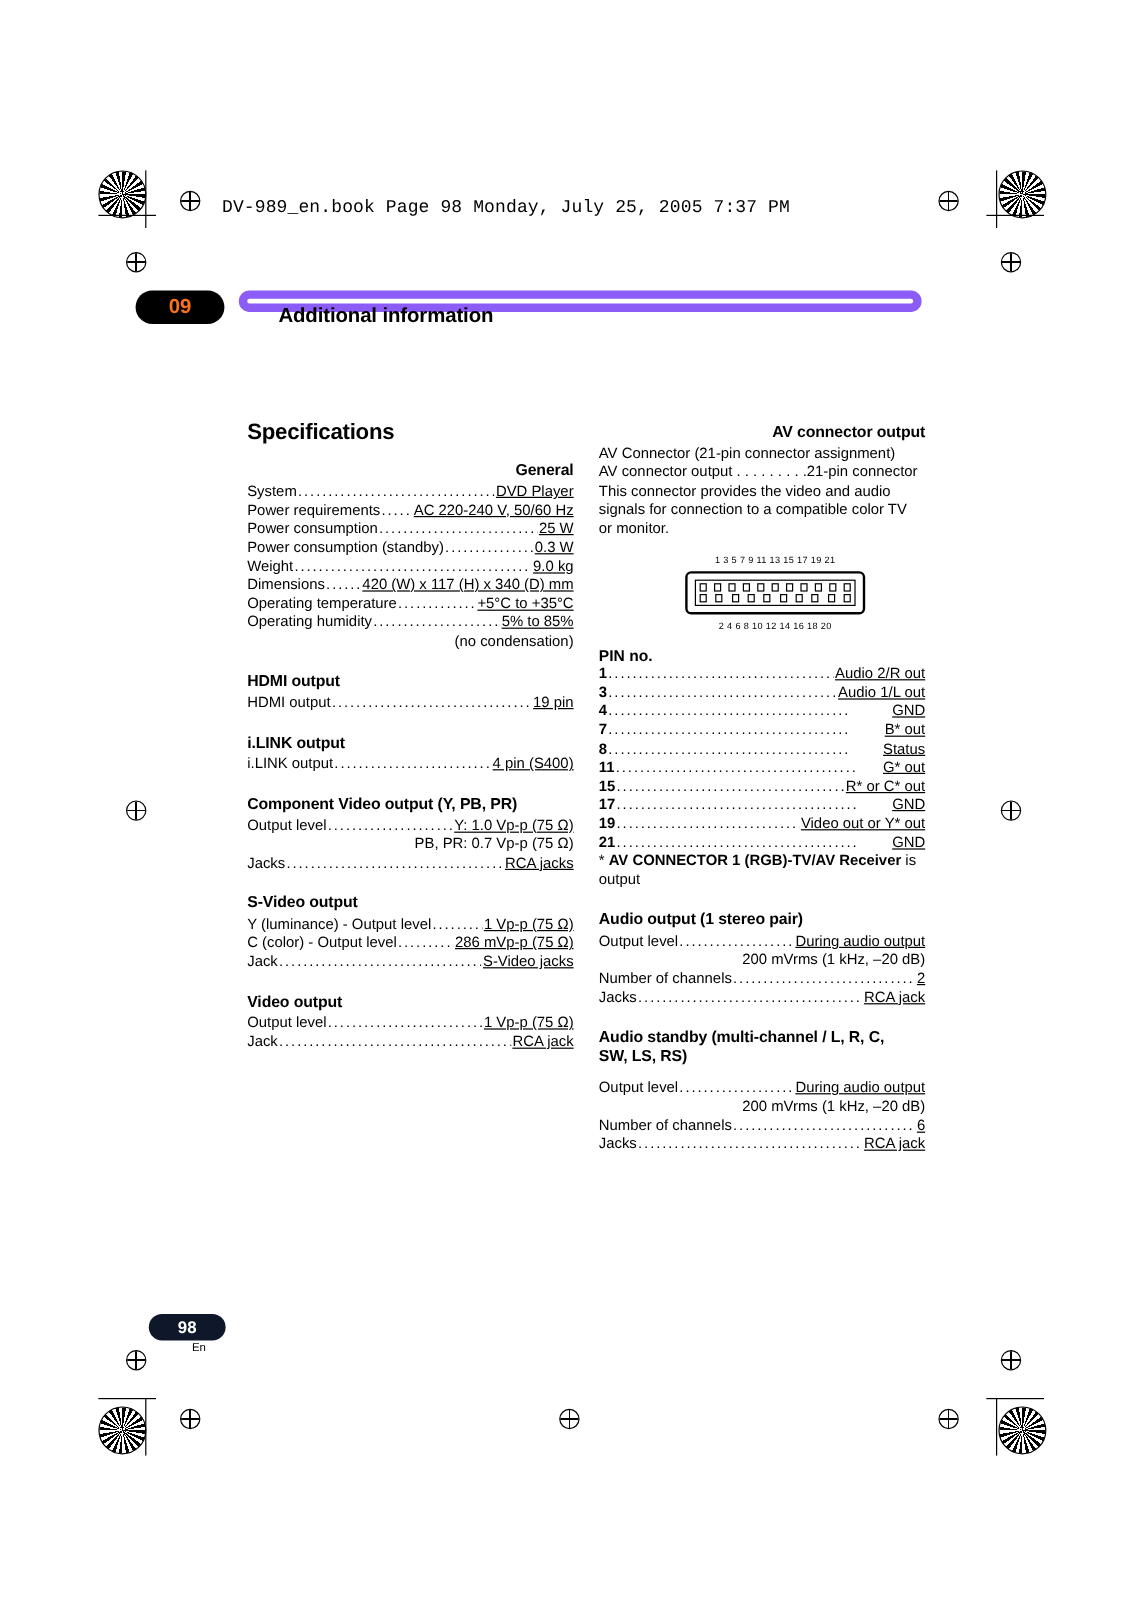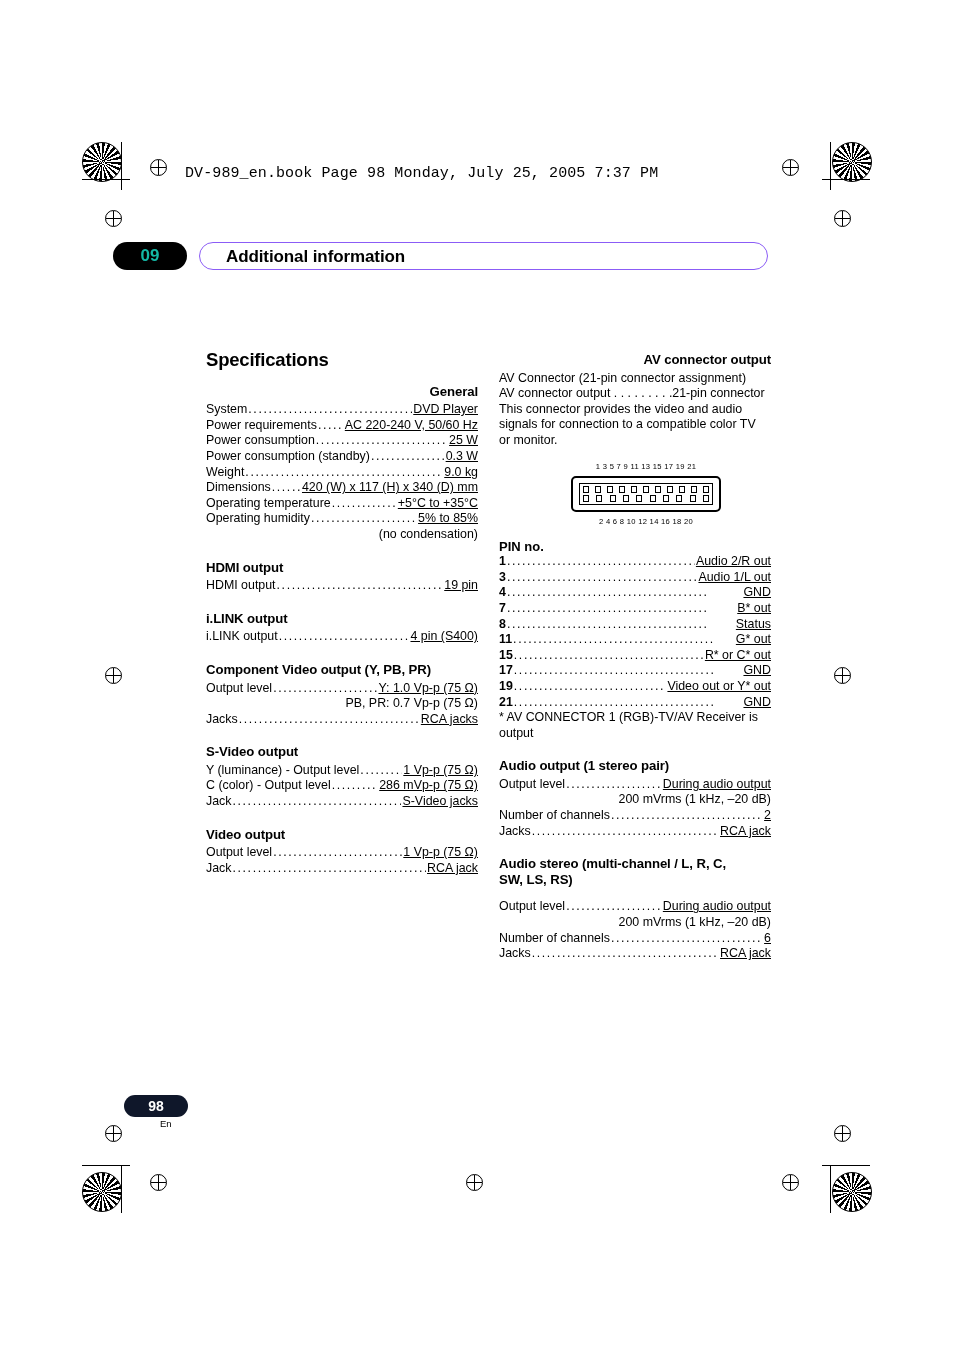--- a/index.html
+++ b/index.html
@@ -66,32 +66,32 @@
     top: 242px;
     width: 655px;
     height: 28px;
   }
   .chapter-num {
     position: absolute;
     left: 0; top: 0;
     width: 74px; height: 28px;
     background: #000;
     border-radius: 14px;
-    color: #14b8a6;
+    color: #f97316;
     font-size: 17px;
     font-weight: bold;
     display: flex;
     align-items: center;
     justify-content: center;
   }
   .chapter-title-wrap {
     position: absolute;
     left: 86px; top: 0;
-    right: 0; height: 28px;
-    border: 1px solid #8b5cf6;
+    right: 0; height: 18px;
+    border: 7px solid #8b5cf6;
     border-radius: 14px;
     box-sizing: border-box;
   }
   .chapter-title {
     position: absolute;
     left: 26px;
     top: 4px;
     font-size: 17px;
     font-weight: bold;
     letter-spacing: -0.1px;
@@ -459,42 +459,42 @@
       <span class="dots">........................................</span>
       <span class="val">Video out or Y* out</span>
     </div>
     <div class="row pin">
       <span class="lbl">21</span>
       <span class="dots">........................................</span>
       <span class="val">GND</span>
     </div>
 
     <div class="sub">
-      <span>* </span><span style="font-weight:normal;">AV CONNECTOR 1 (RGB)-TV/AV Receiver</span><span> is output</span>
+      <span>* </span><span style="font-weight:bold;">AV CONNECTOR 1 (RGB)-TV/AV Receiver</span><span> is output</span>
     </div>
 
     <h2 class="sec">Audio output (1 stereo pair)</h2>
     <div class="row">
       <span class="lbl">Output level</span>
       <span class="dots">........................................</span>
       <span class="val">During audio output</span>
     </div>
     <div class="indent-right">200 mVrms (1 kHz, –20 dB)</div>
     <div class="row">
       <span class="lbl">Number of channels</span>
       <span class="dots">........................................</span>
       <span class="val">2</span>
     </div>
     <div class="row">
       <span class="lbl">Jacks</span>
       <span class="dots">........................................</span>
       <span class="val">RCA jack</span>
     </div>
 
-    <h2 class="sec" style="margin-bottom:0;">Audio stereo (multi-channel / L, R, C,</h2>
+    <h2 class="sec" style="margin-bottom:0;">Audio standby (multi-channel / L, R, C,</h2>
     <h2 class="sec" style="margin-top:0; margin-bottom:12px;">SW, LS, RS)</h2>
     <div class="row">
       <span class="lbl">Output level</span>
       <span class="dots">........................................</span>
       <span class="val">During audio output</span>
     </div>
     <div class="indent-right">200 mVrms (1 kHz, –20 dB)</div>
     <div class="row">
       <span class="lbl">Number of channels</span>
       <span class="dots">........................................</span>

